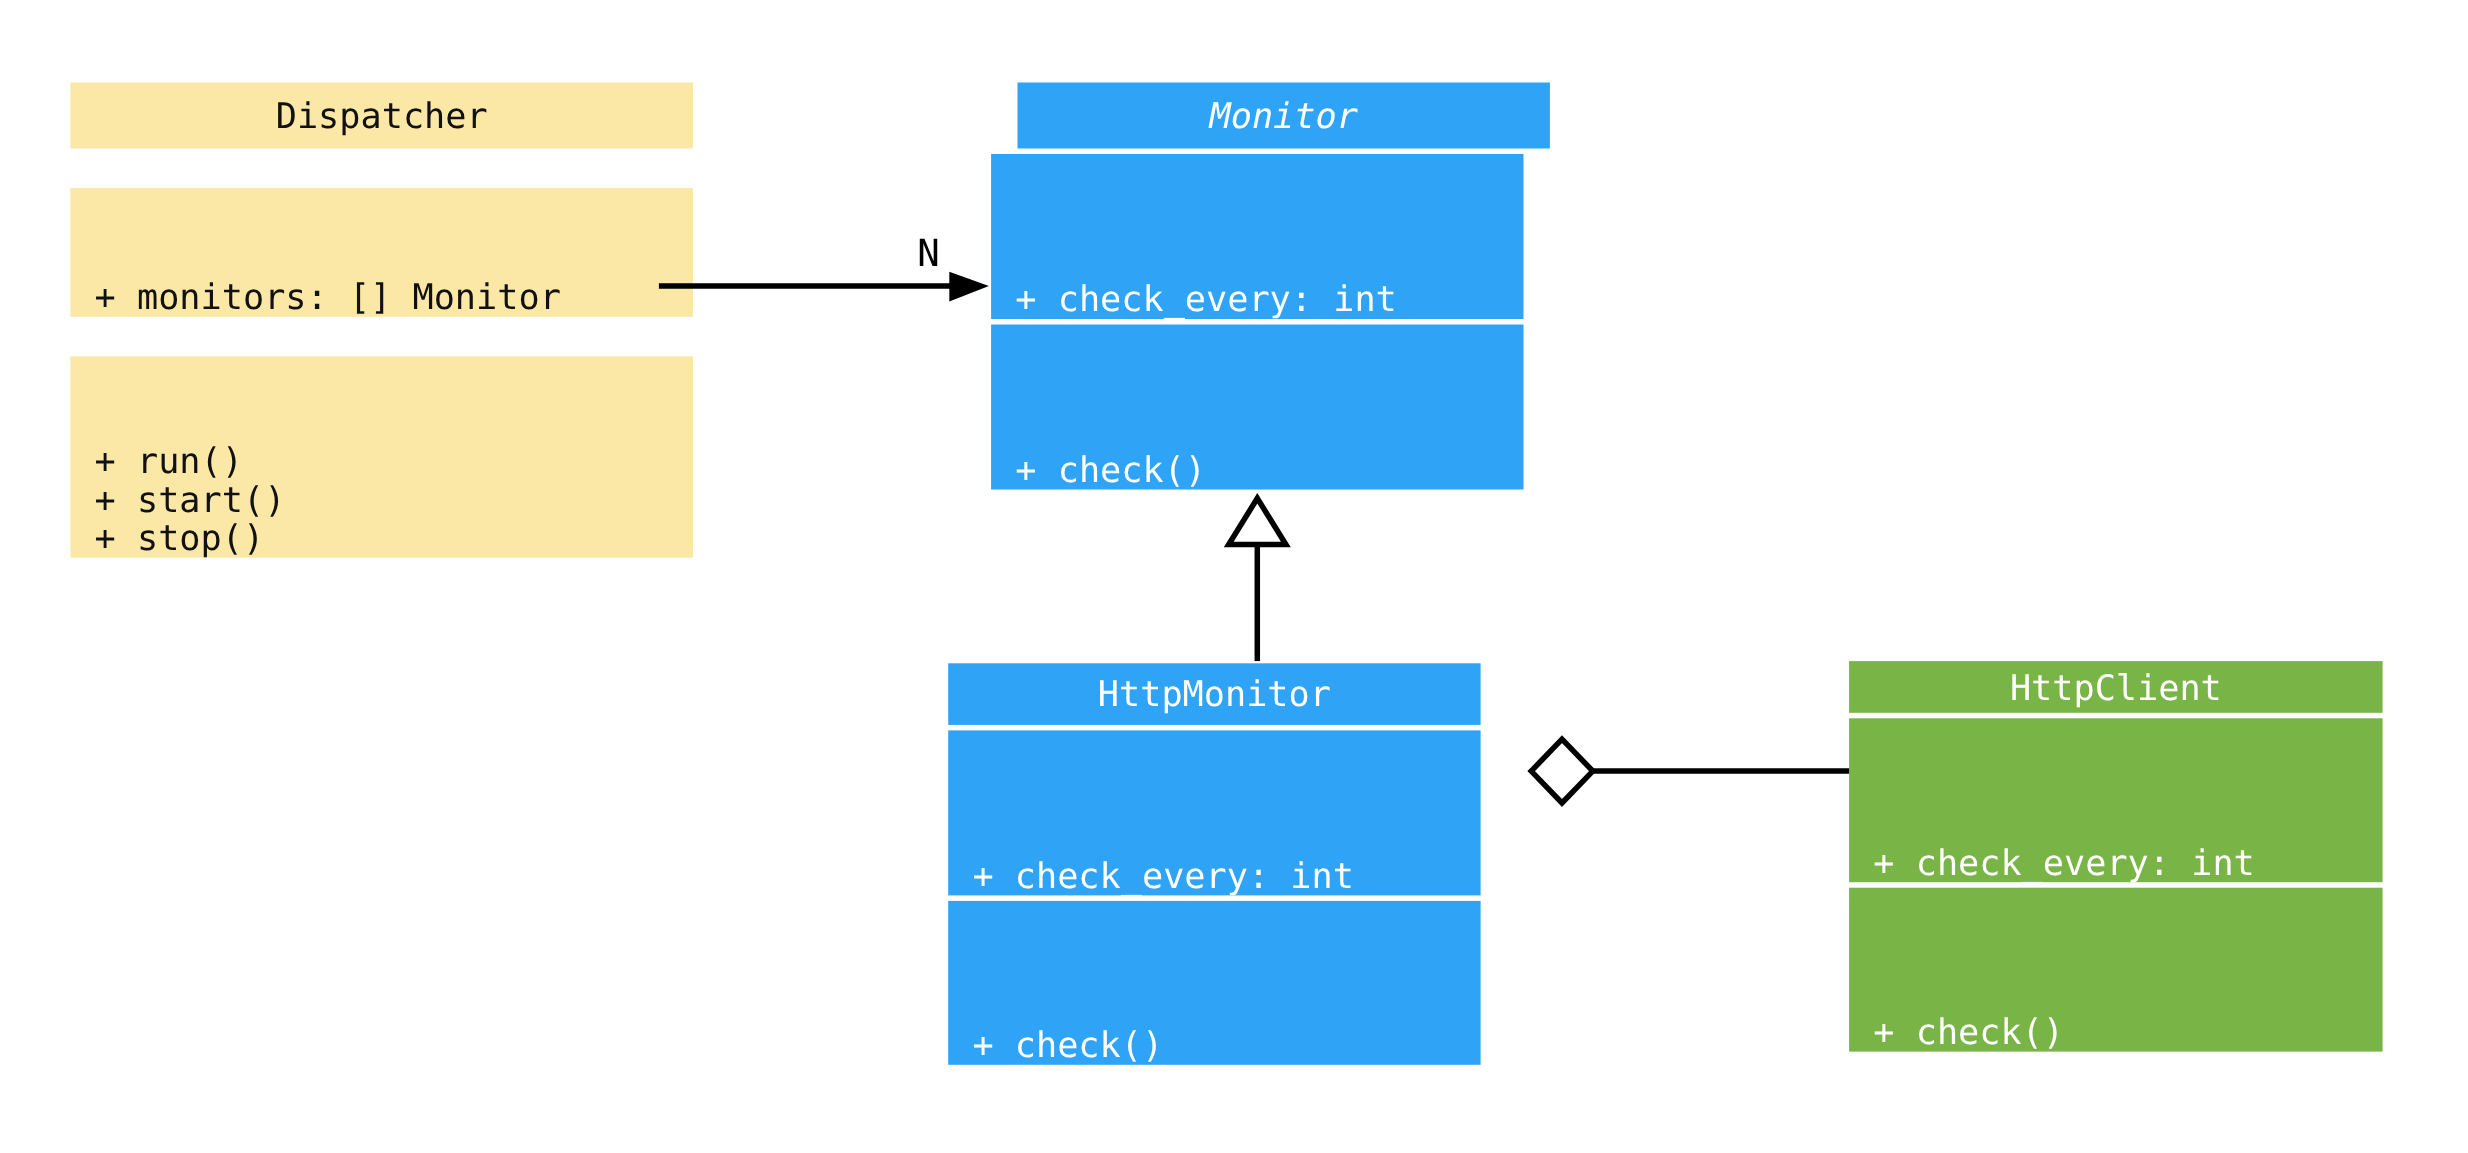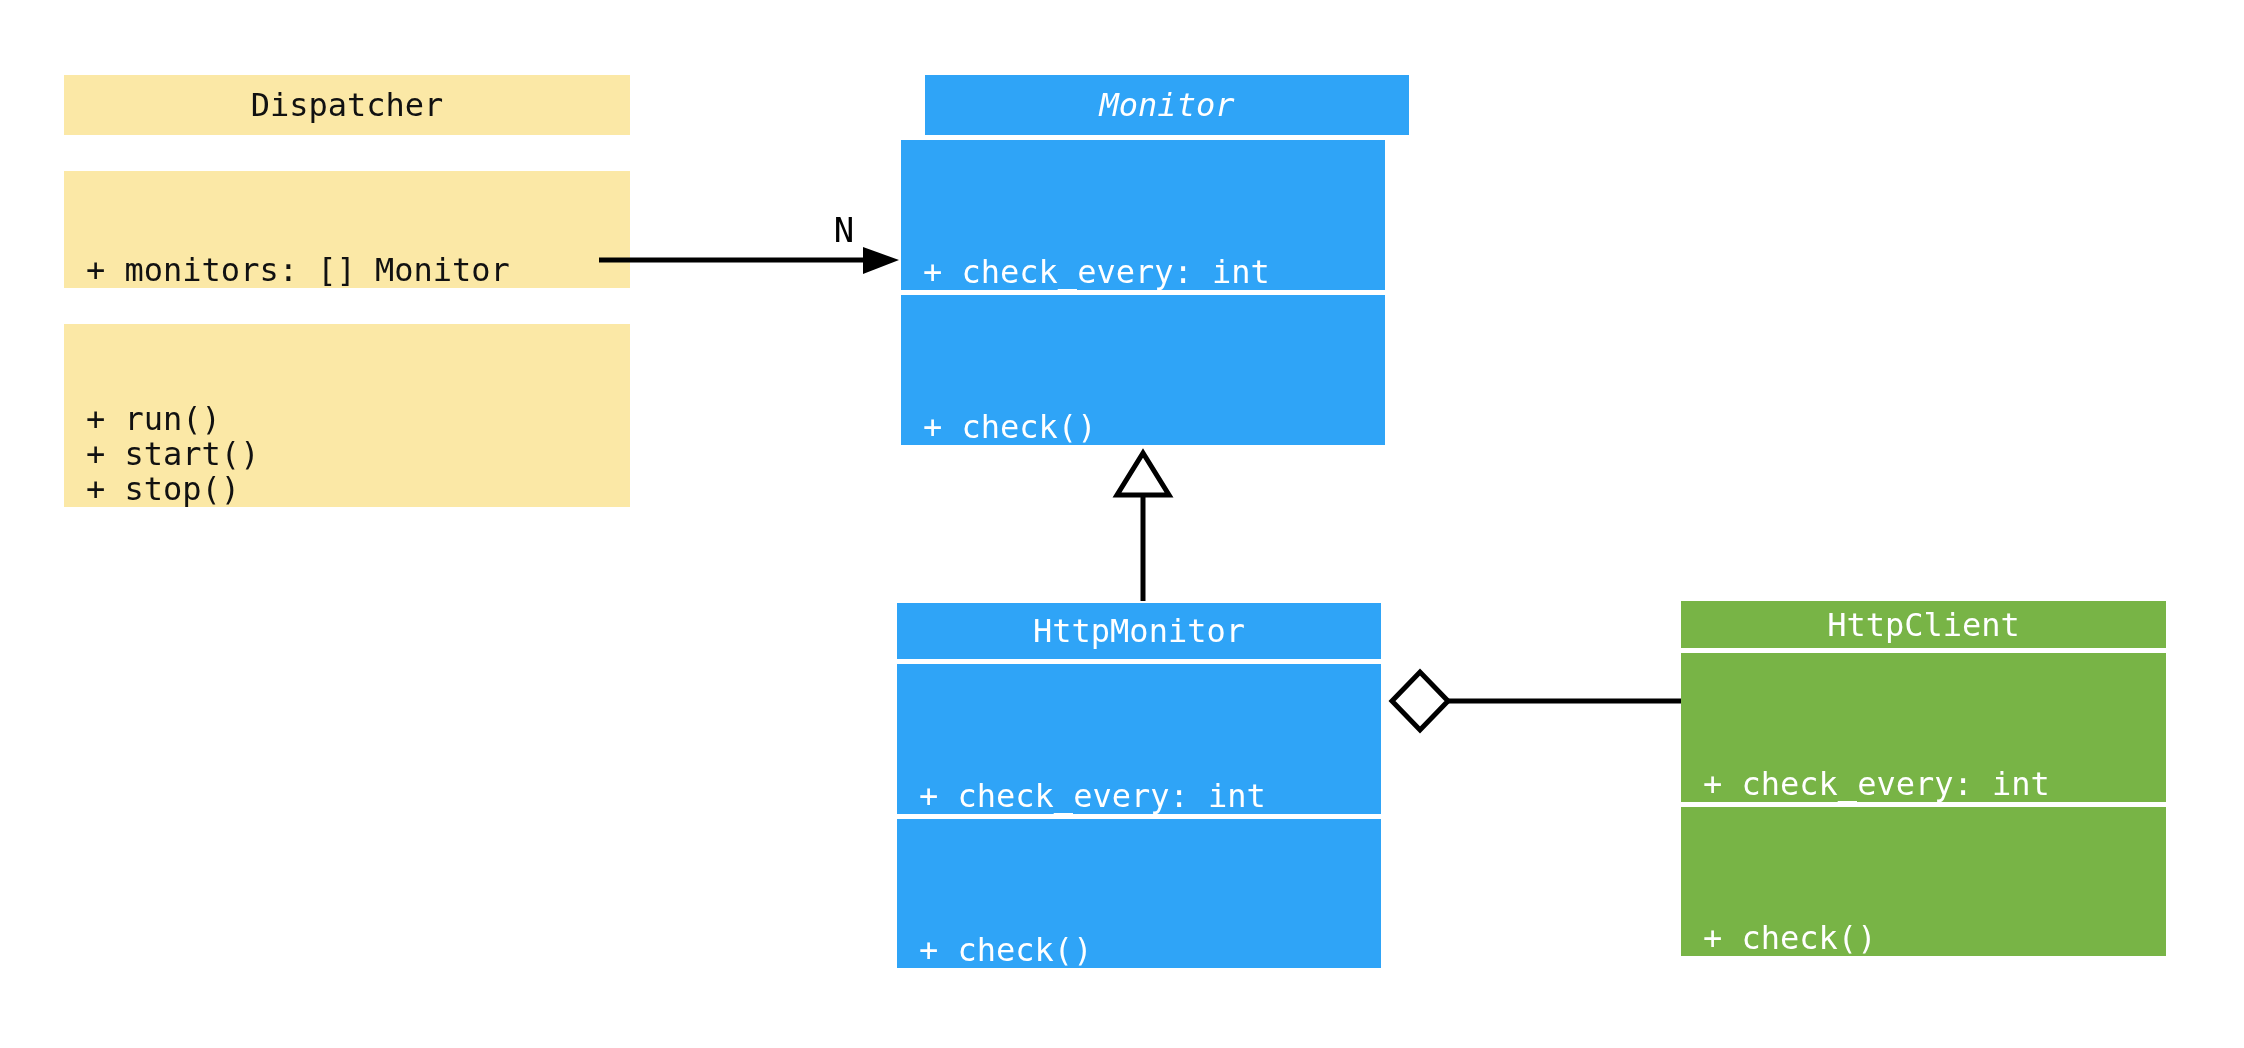--- a/index.html
+++ b/index.html
@@ -17,21 +17,21 @@
   #box-dispatcher   { left:64px;   top:75px;  width:566px; height:370px;gap:36px; }
   #box-dispatcher   .title   { height:60px; }
   #box-dispatcher   .attrs   { height:117px; }
   #box-dispatcher   .methods { height:183px; }
 
   #box-monitor      { left:901px;  top:75px;  width:484px; height:370px; }
   #box-monitor      .title   { height:60px; }
   #box-monitor      .attrs   { height:150px; }
   #box-monitor      .methods { height:150px; }
 
-  #box-httpmonitor  { left:897px;  top:603px; width:484px; height:365px; }
+  #box-httpmonitor  { left:862px;  top:603px; width:484px; height:365px; }
   #box-httpmonitor  .title   { height:56px; }
   #box-httpmonitor  .attrs   { height:150px; }
   #box-httpmonitor  .methods { height:149px; }
 
   #box-httpclient   { left:1681px; top:601px; width:485px; height:367px; }
   #box-httpclient   .title   { height:47px; }
   #box-httpclient   .attrs   { height:149px; }
   #box-httpclient   .methods { height:149px; }
 
   svg.connectors { position:absolute; left:0; top:0; width:2244px; height:1048px; pointer-events:none; }

